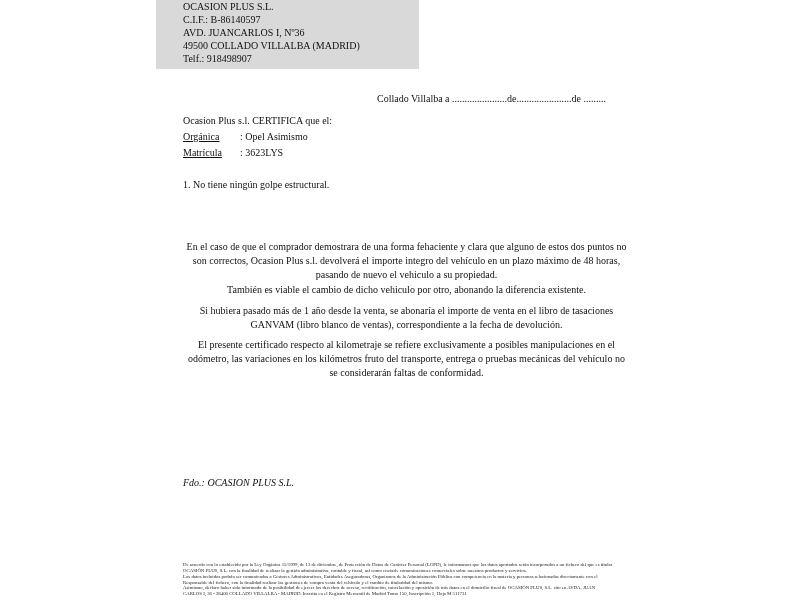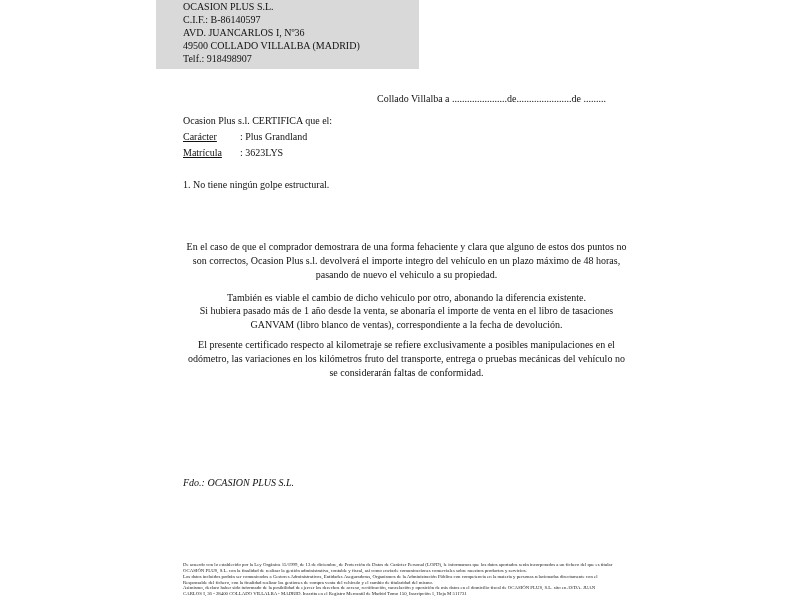--- a/index.html
+++ b/index.html
@@ -50,21 +50,21 @@
   .point-2 { top: 200px; }
 
   .para {
     left: 183px;
     width: 447px;
     font-size: 10px;
     line-height: 14px;
     text-align: center;
   }
   .para-1 { top: 240px; }
-  .para-2 { top: 283px; margin-top: 8px; }
+  .para-2 { top: 283px; }
   .para-3 { top: 304px; }
   .para-4 { top: 338px; }
 
   .signature { left: 183px; top: 477px; font-size: 10px; white-space: nowrap; font-style: italic; }
 
   .legal {
     left: 183px; top: 562px;
     width: 546px;
     font-size: 6px;
     line-height: 7.3px;
@@ -85,21 +85,21 @@
     <div>AVD. JUANCARLOS I, Nº36</div>
     <div>49500 COLLADO VILLALBA (MADRID)</div>
     <div>Telf.: 918498907</div>
   </div>
 
   <div class="abs date-line">Collado Villalba a ......................de......................de .........</div>
 
   <div class="abs cert-intro">Ocasion Plus s.l. CERTIFICA que el:</div>
 
   <div class="abs cert-row vehicle">
-    <span class="doc-label">Carácter</span><span>: Plus Grandland</span>
+    <span class="doc-label">Orgánica</span><span>: Opel Asimismo</span>
   </div>
 
   <div class="abs cert-row plate">
     <span class="doc-label">Matrícula</span><span>: 3623LYS</span>
   </div>
 
   <div class="abs point point-1">1. No tiene ningún golpe estructural.</div>
 
   <div class="abs para para-1">En el caso de que el comprador demostrara de una forma fehaciente y clara que alguno de estos dos puntos no son correctos, Ocasion Plus s.l. devolverá el importe integro del vehículo en un plazo máximo de 48 horas, pasando de nuevo el vehiculo a su propiedad.</div>
   <div class="abs para para-2">También es viable el cambio de dicho vehiculo por otro, abonando la diferencia existente.</div>

